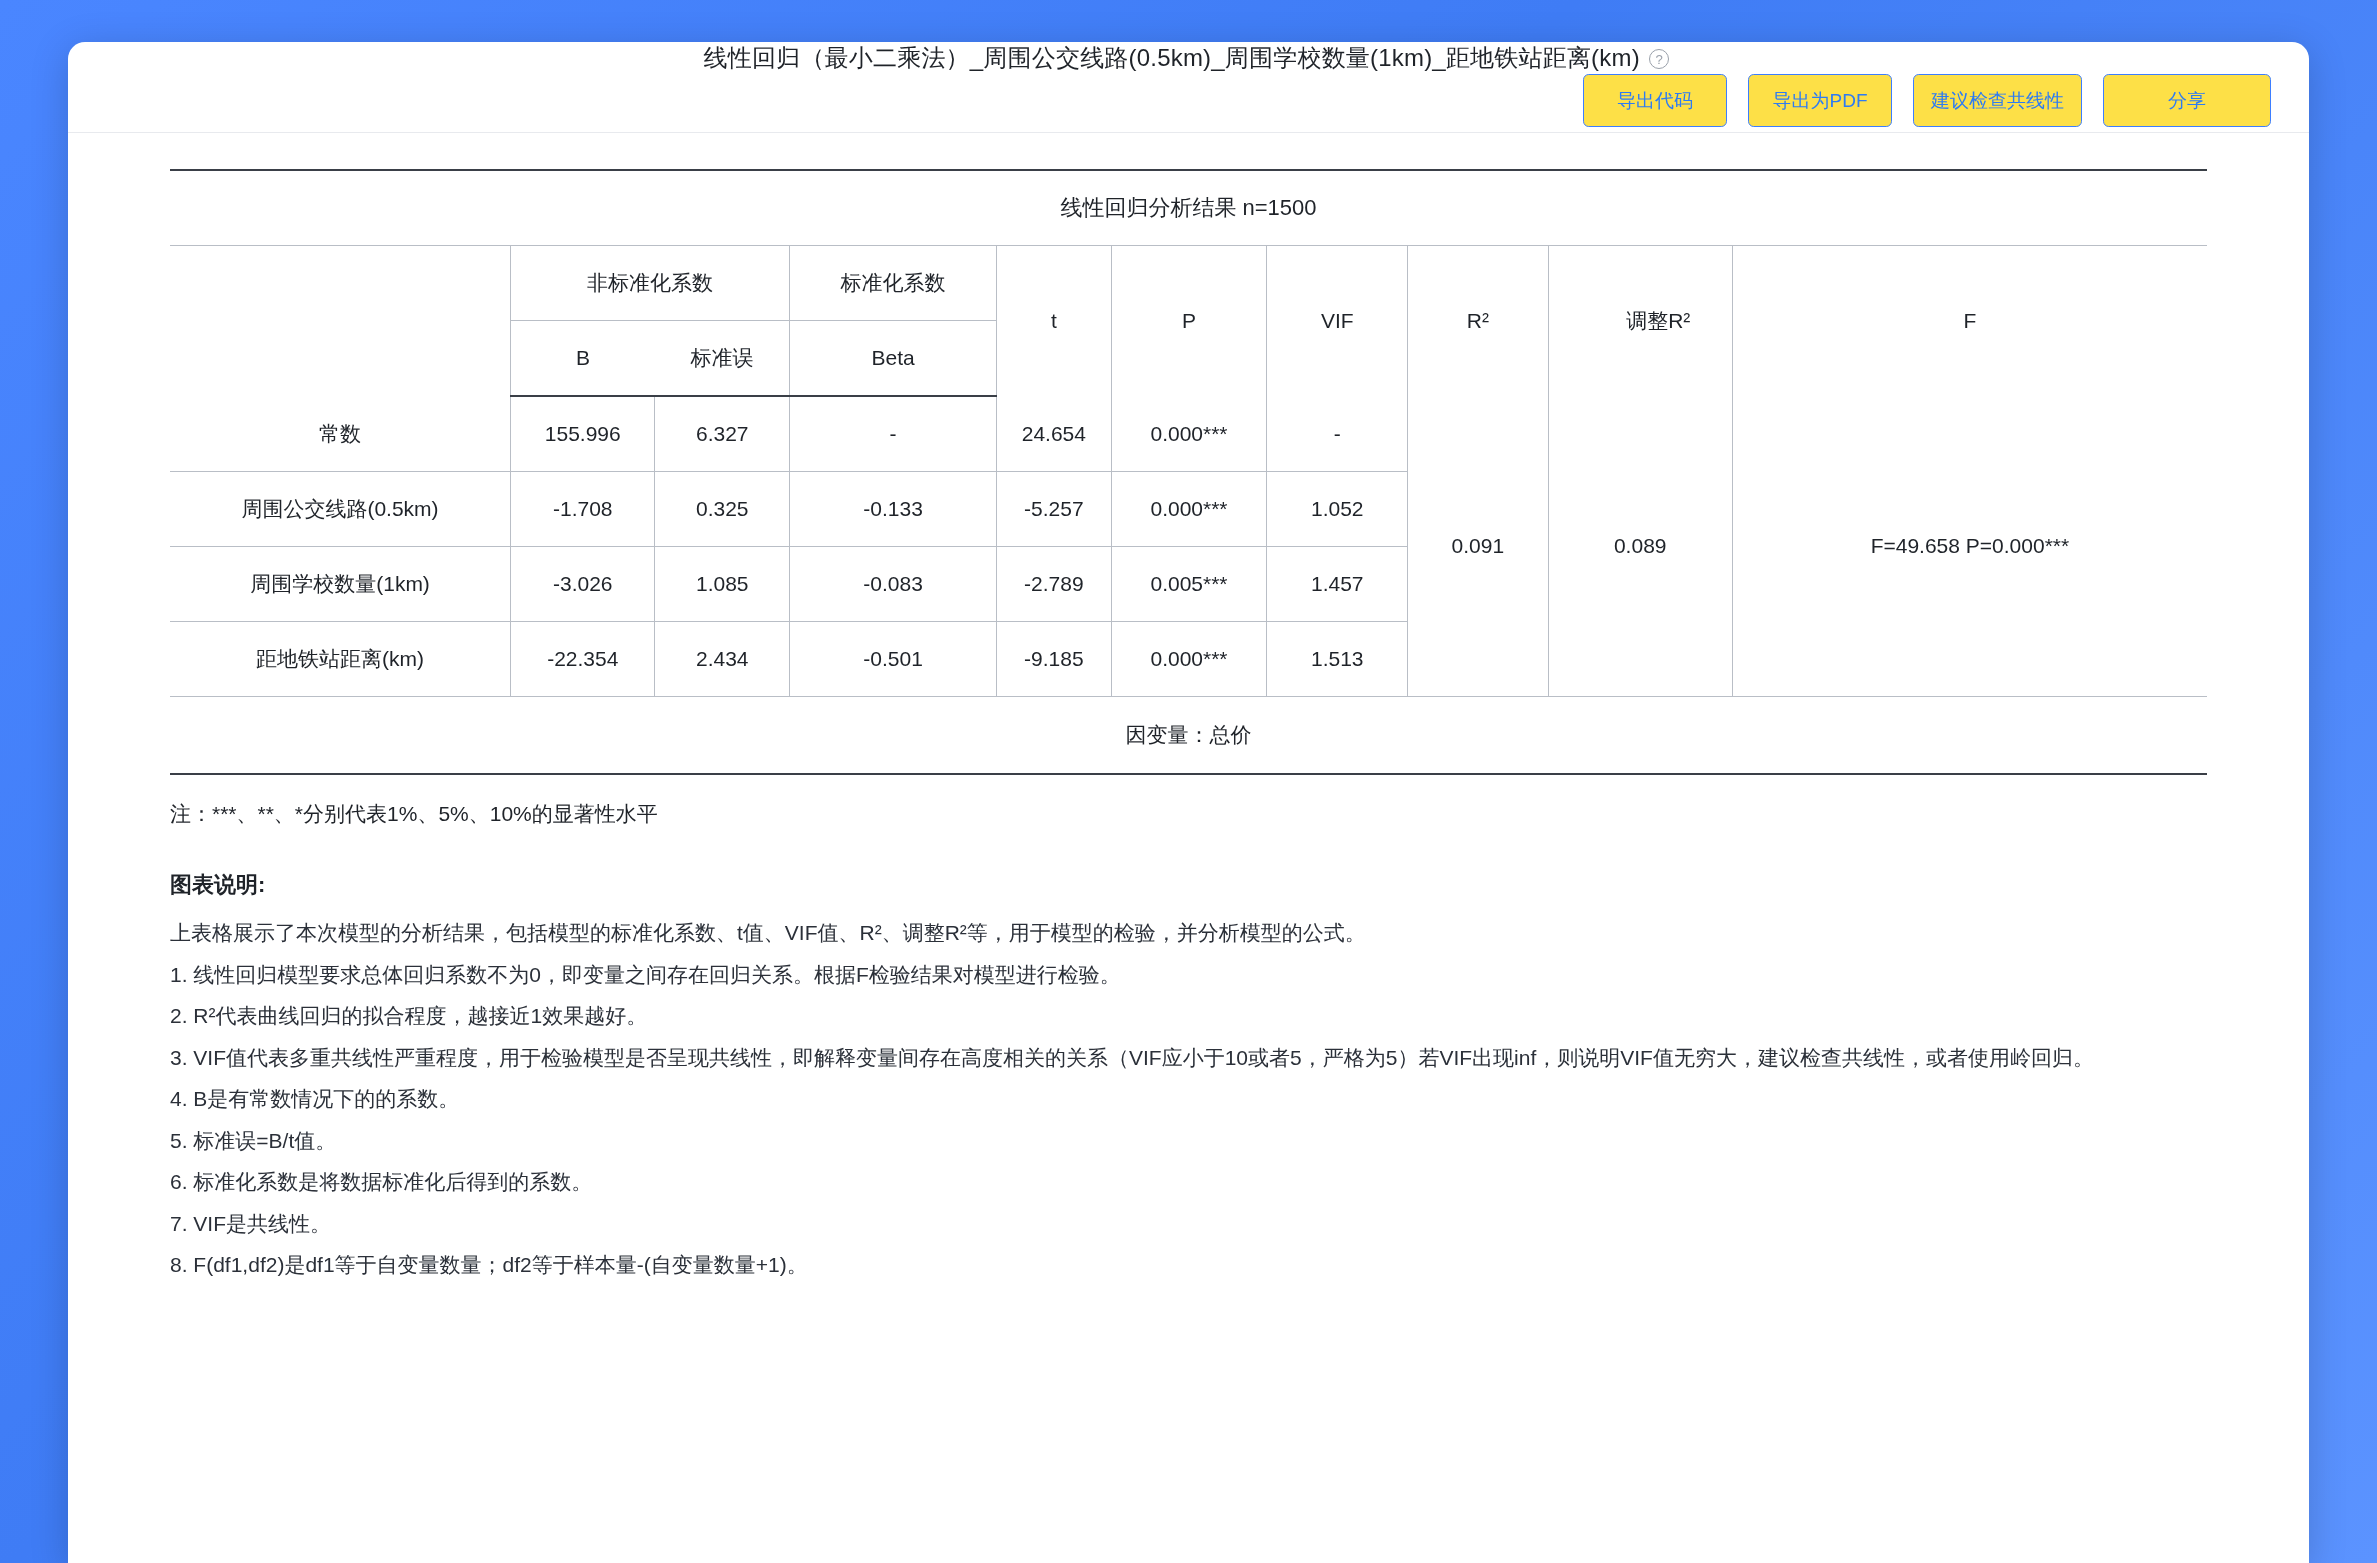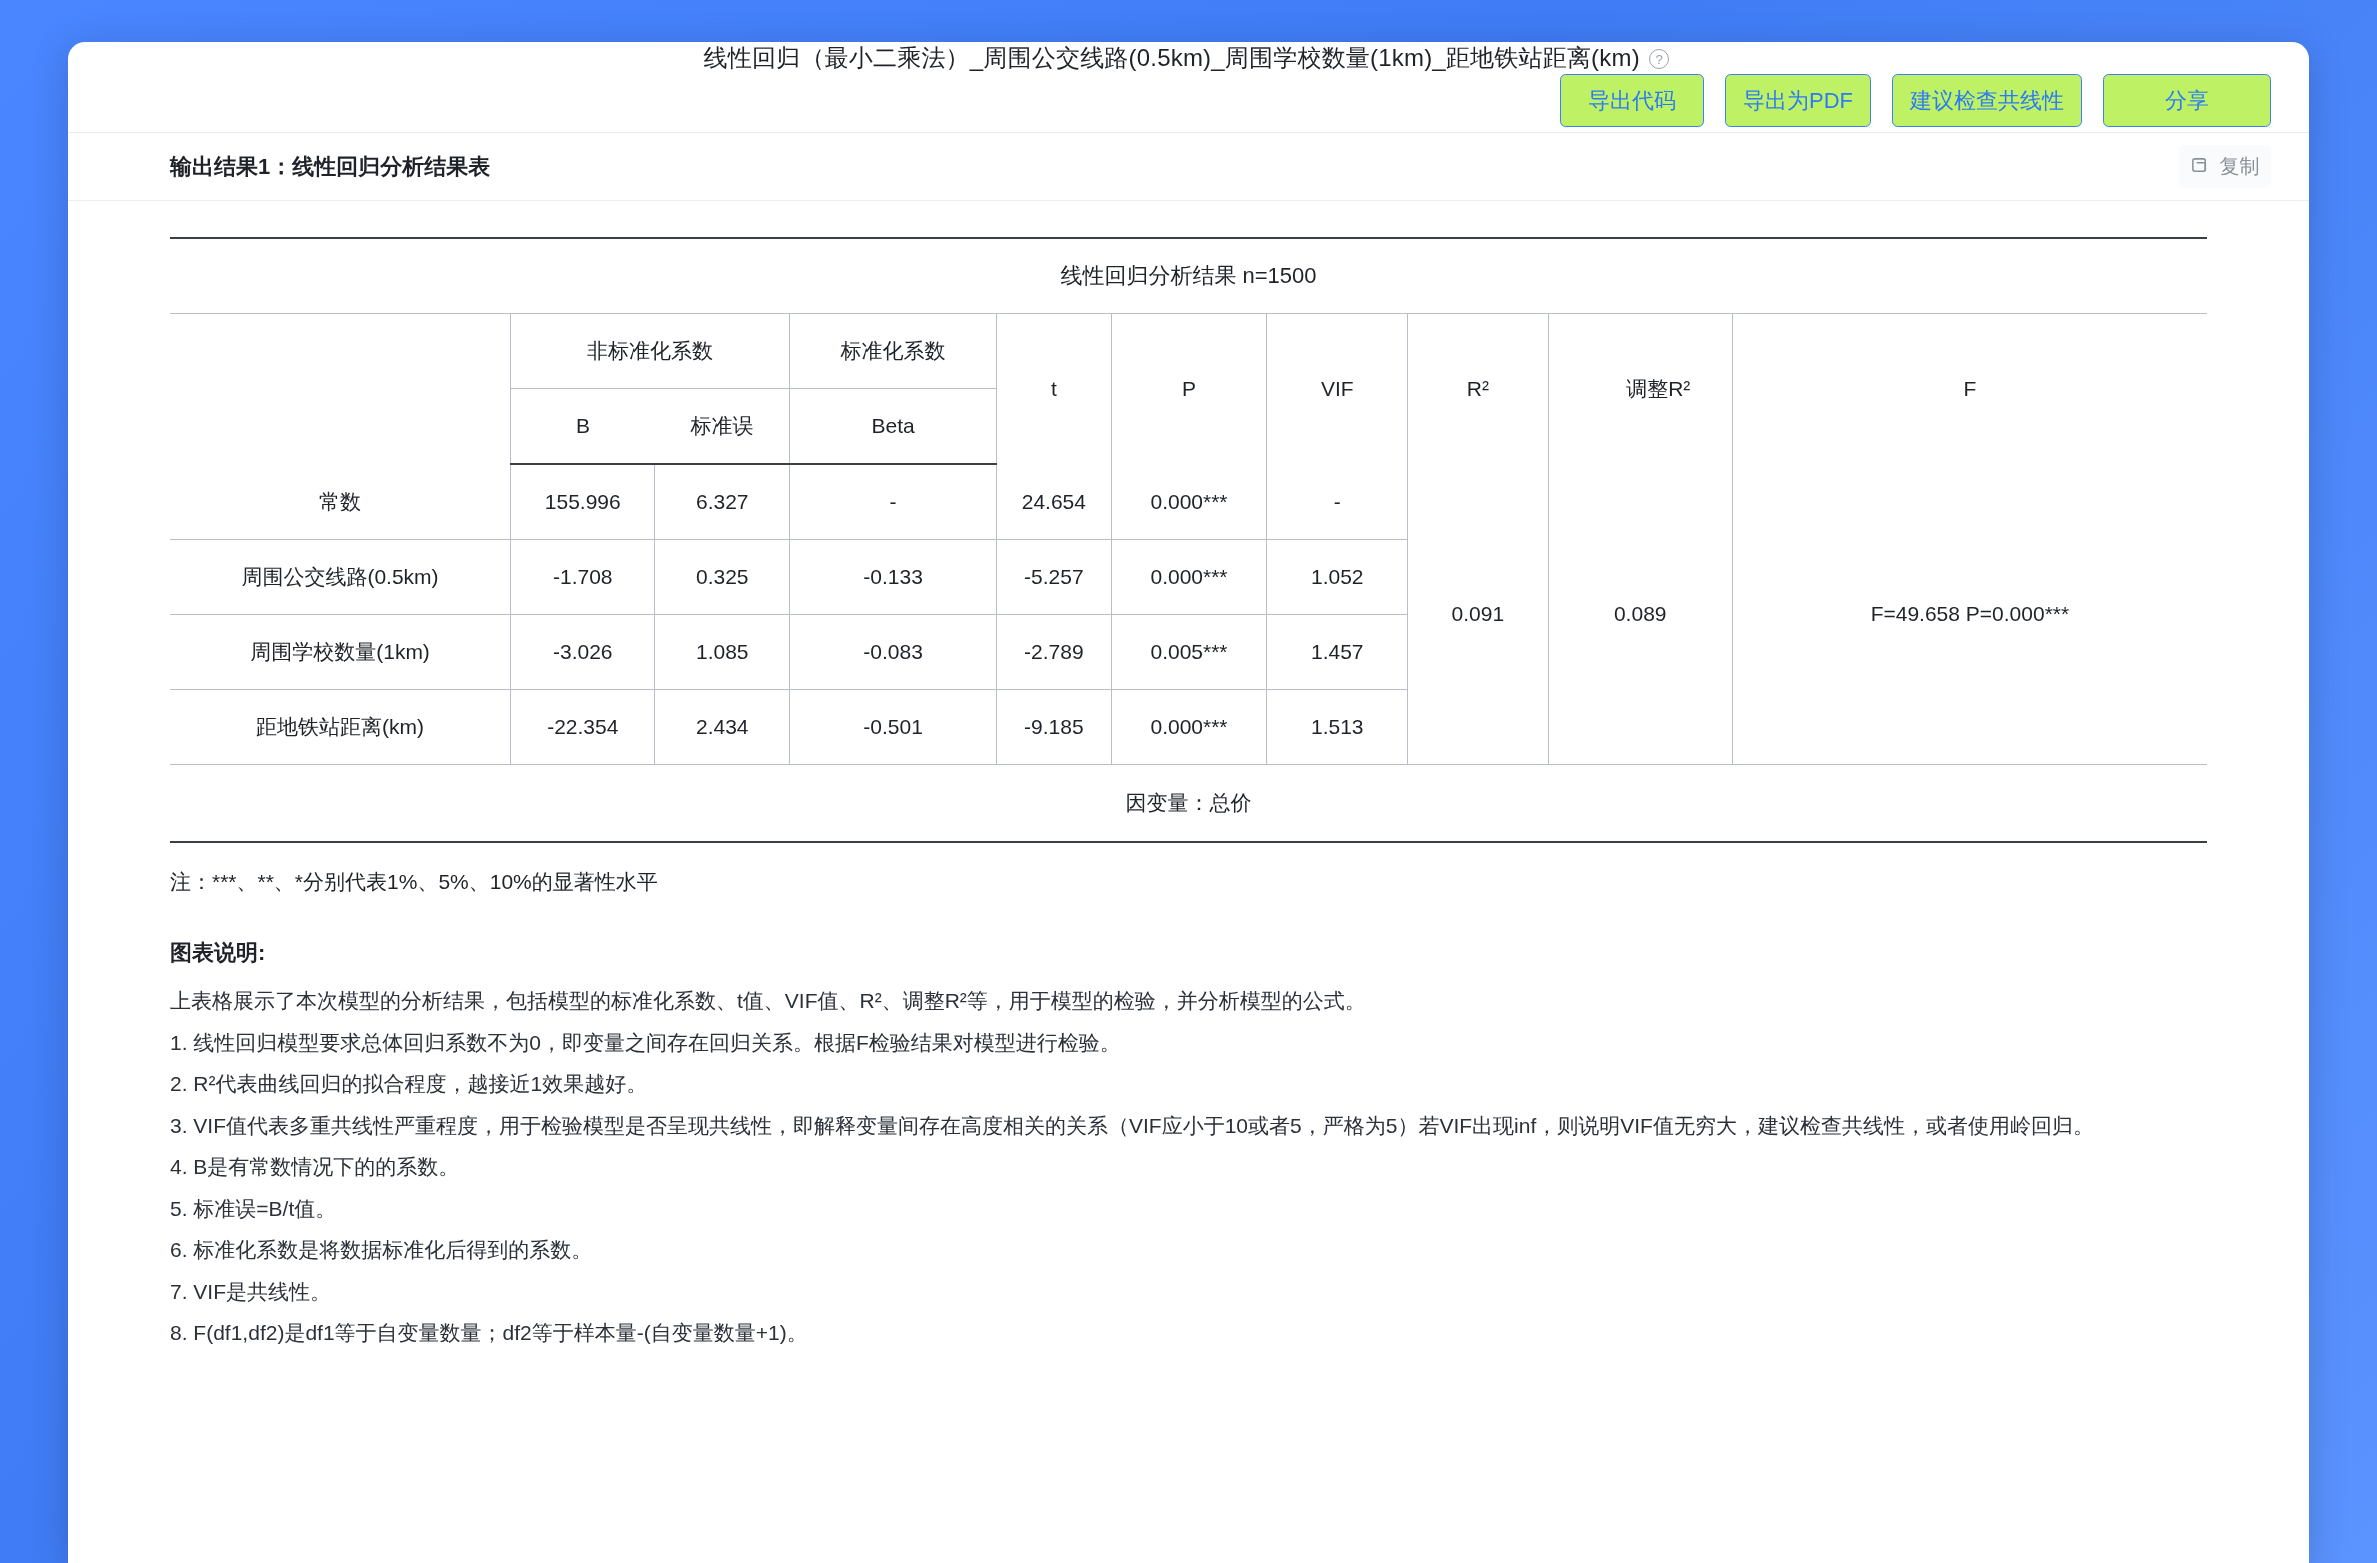--- a/index.html
+++ b/index.html
@@ -58,23 +58,23 @@
   .header-actions {
     margin-left: auto;
     display: flex;
     gap: 21px;
   }
   .btn {
     min-width: 144px;
     height: 53px;
     border: 0.9px solid #3d7eff;
     border-radius: 5.7px;
-    background: #bef264;
+    background: #fde047;
     color: #2d7bf4;
-    font-size: 22px;
+    font-size: 19px;
     font-family: "Liberation Sans", sans-serif;
     cursor: pointer;
     padding: 0 17px;
     white-space: nowrap;
   }
   .btn.share { min-width: 168px; }
   
   .subheader {
     height: 68px;
     display: flex;
@@ -160,32 +160,20 @@
       <span>线性回归（最小二乘法）_周围公交线路(0.5km)_周围学校数量(1km)_距地铁站距离(km)</span><span class="help-icon">?</span>
     </div>
     <div class="header-actions">
       <button class="btn">导出代码</button>
       <button class="btn">导出为PDF</button>
       <button class="btn">建议检查共线性</button>
       <button class="btn share">分享</button>
     </div>
   </div>
 
-  <div class="subheader">
-    <div class="subheader-title">输出结果1：线性回归分析结果表</div>
-    <button class="copy-btn">
-      <span class="copy-icon">
-        <svg width="21" height="21" viewBox="0 0 22 22" fill="none" stroke="#8a9099" stroke-width="1.6">
-          <rect x="3" y="3" width="13" height="13" rx="2"></rect>
-          <path d="M7 7h9v9"></path>
-        </svg>
-      </span>
-      <span>复制</span>
-    </button>
-  </div>
 
   <div class="table-wrap">
     <table class="result">
       <tbody>
           <tr class="caption-row">
         <td class="tb-top line-thin" colspan="10">线性回归分析结果 n=1500</td>
       </tr>
       <tr>
         <td rowspan="2" style="width:312px;"></td>
         <td colspan="2" class="line-thin v-sep-l v-sep-r">非标准化系数</td>

